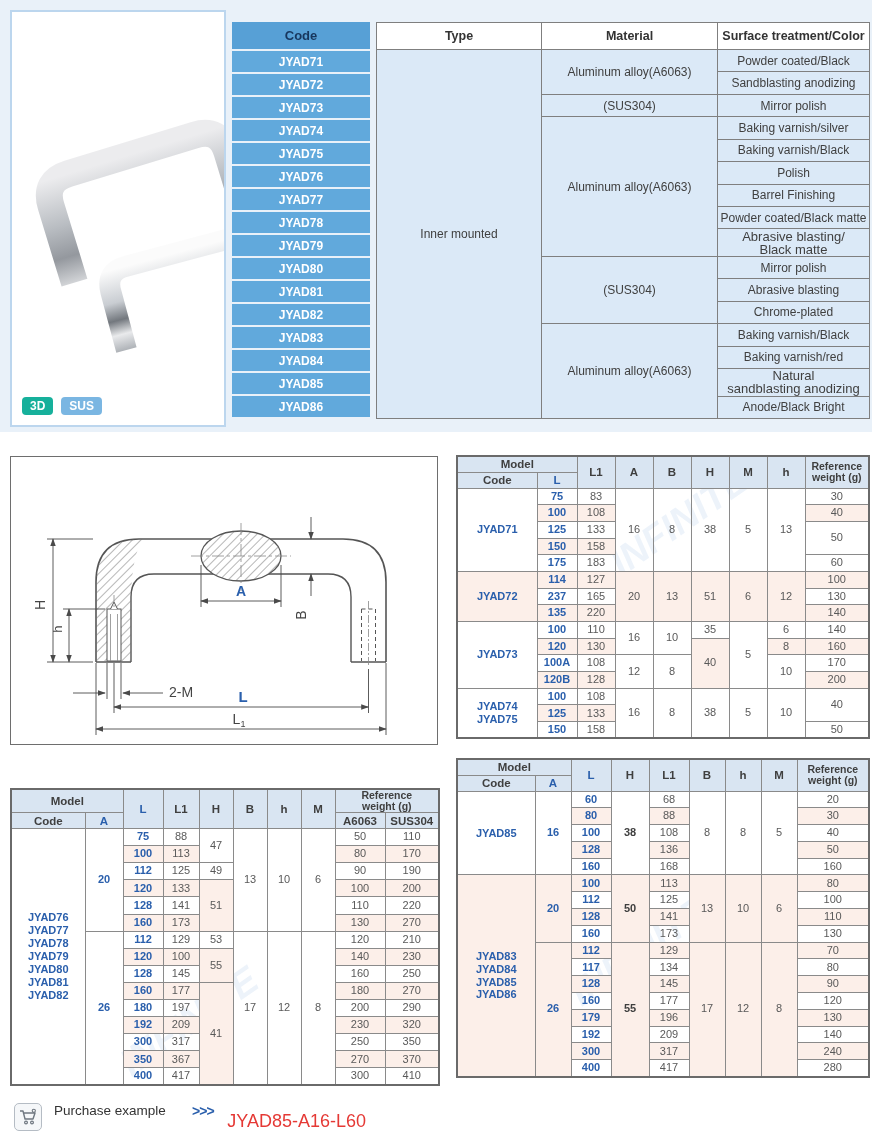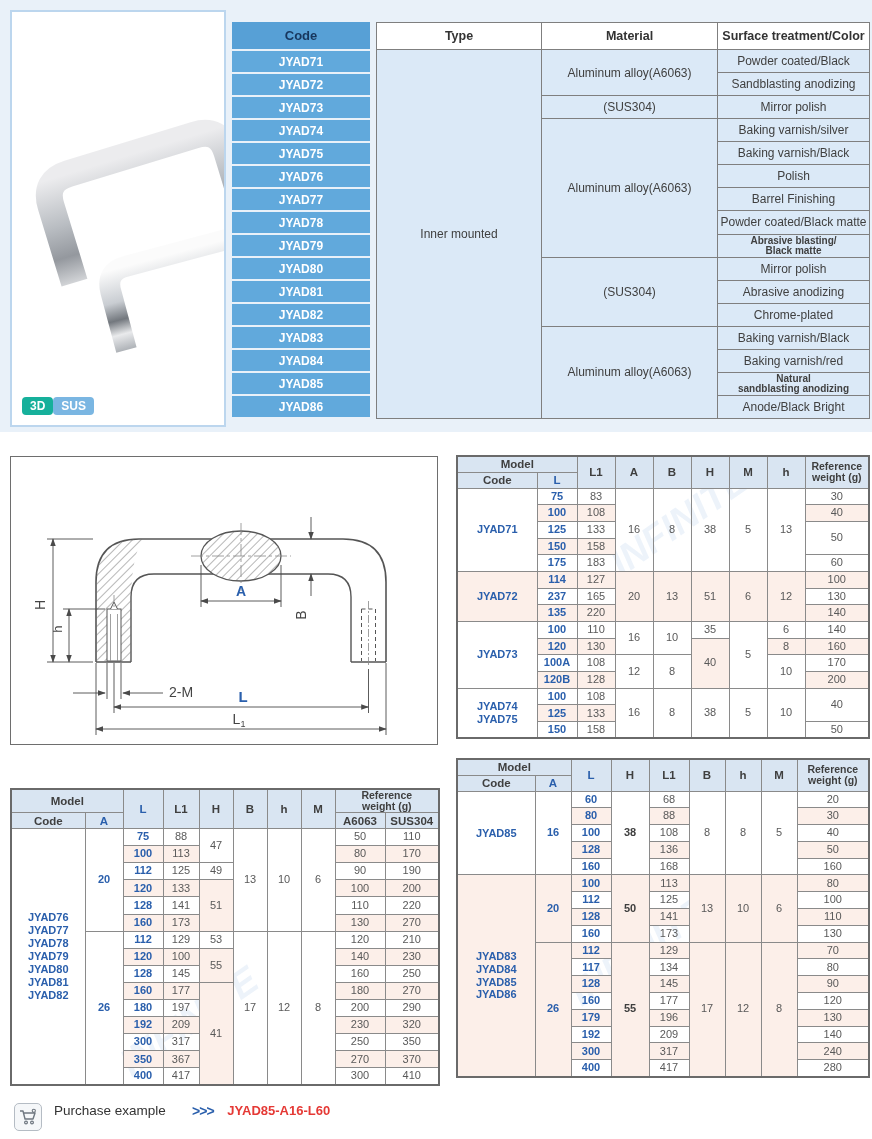--- a/index.html
+++ b/index.html
@@ -7,39 +7,39 @@
   .page { position:relative; width:872px; height:1139px; background:#fff; overflow:hidden; }
   .top-band { position:absolute; left:0; top:0; width:872px; height:432px; background:#e9f1f9; }
 
   
   .wm { position:absolute; color:rgba(110,155,210,.12); font-weight:bold; font-style:italic;
         font-size:38px; transform:rotate(-35deg); pointer-events:none; white-space:nowrap; }
 
   
   .photo-panel { position:absolute; left:10px; top:10px; width:216px; height:417px;
                  background:#fff; border:2px solid #bcd6ee; }
-  .badges { position:absolute; left:10px; bottom:10px; display:flex; }
+  .badges { position:absolute; left:10px; bottom:10px; display:flex; gap:8px; }
   .badge { display:inline-block; padding:2px 8px; border-radius:4px; color:#fff;
            font-size:12px; font-weight:bold; }
   .badge-3d { background:#16b09b; }
   .badge-sus { background:#7ab6e2; }
 
   
   .spec-wrap { position:absolute; left:232px; top:22px; width:638px; display:flex; }
   .spec-codes { width:150px; margin-right:6px; }
   .spec-codes .hd { height:27px; margin-bottom:2px; background:#57a0d6; color:#17365d;
                     font-weight:bold; font-size:13px; display:flex; align-items:center; justify-content:center; }
   .spec-codes .cd { height:21px; margin-bottom:2px; background:#61a9dc; color:#fff;
                     font-weight:bold; font-size:12px; display:flex; align-items:center; justify-content:center; }
   table.spec { border-collapse:collapse; table-layout:fixed; width:482px; }
   table.spec th { background:#fff; color:#333; font-size:12.5px; font-weight:bold;
                   border:1px solid #7f7f7f; height:27px; }
   table.spec td { background:#dbe9f7; color:#404040; font-size:12px; text-align:center;
                   border:1px solid #7f7f7f; height:22px; line-height:1.0; white-space:pre-line; padding:0 1px; }
-  table.spec td.two { font-size:10px; line-height:1.0;font-weight:bold; }
+  table.spec td.two { font-size:13px; line-height:1.0; }
 
   
   .drawing-panel { position:absolute; left:10px; top:456px; width:428px; height:289px;
                    background:#fff; border:1.5px solid #6e6e6e; }
 
   
   .tbl-mount { position:absolute; }
   #t1 { left:456px; top:455px; width:412px; }
   #t2 { left:10px;  top:788px; width:428px; }
   #t3 { left:456px; top:758px; width:412px; }
@@ -57,21 +57,21 @@
   table.dim td.lval { color:#2a5fac; font-weight:bold; }
   table.dim td.hval { color:#3f3f3f; font-weight:bold; }
 
   
   .purchase { position:absolute; left:14px; top:1103px; height:30px; display:flex; align-items:flex-start; }
   .cart-box { width:28px; height:28px; border:1px solid #b5bcc4; border-radius:5px;
               background:#f5f7f9; display:flex; align-items:center; justify-content:center; }
   .purchase-label { margin-left:12px; font-size:13.5px; color:#333; }
   .purchase-arrows { margin-left:26px; font-size:14px; font-weight:bold; font-style:italic;
               color:#2a5fac; letter-spacing:-1px; }
-  .purchase-code { margin-left:14px; font-size:13px; font-weight:bold; color:#e53935; }
+  .purchase-code { margin-left:14px; font-size:18px; font-weight:normal; color:#e53935;margin-top:8px; }
 
   svg text { font-family:"Liberation Sans", sans-serif; }
 </style>
 </head>
 <body>
 
 <div class="page">
   <div class="top-band"></div>
 
   <div class="wm" style="left:30px;top:60px;">INFINITE</div>
@@ -170,21 +170,21 @@
           </tr>
           <tr>
             <td class="two">Abrasive blasting/
 Black matte</td>
           </tr>
           <tr>
             <td rowspan="3">(SUS304)</td>
             <td>Mirror polish</td>
           </tr>
           <tr>
-            <td>Abrasive anodizing</td>
+            <td>Abrasive blasting</td>
           </tr>
           <tr>
             <td>Chrome-plated</td>
           </tr>
           <tr>
             <td rowspan="4">Aluminum alloy(A6063)</td>
             <td>Baking varnish/Black</td>
           </tr>
           <tr>
             <td>Baking varnish/red</td>

